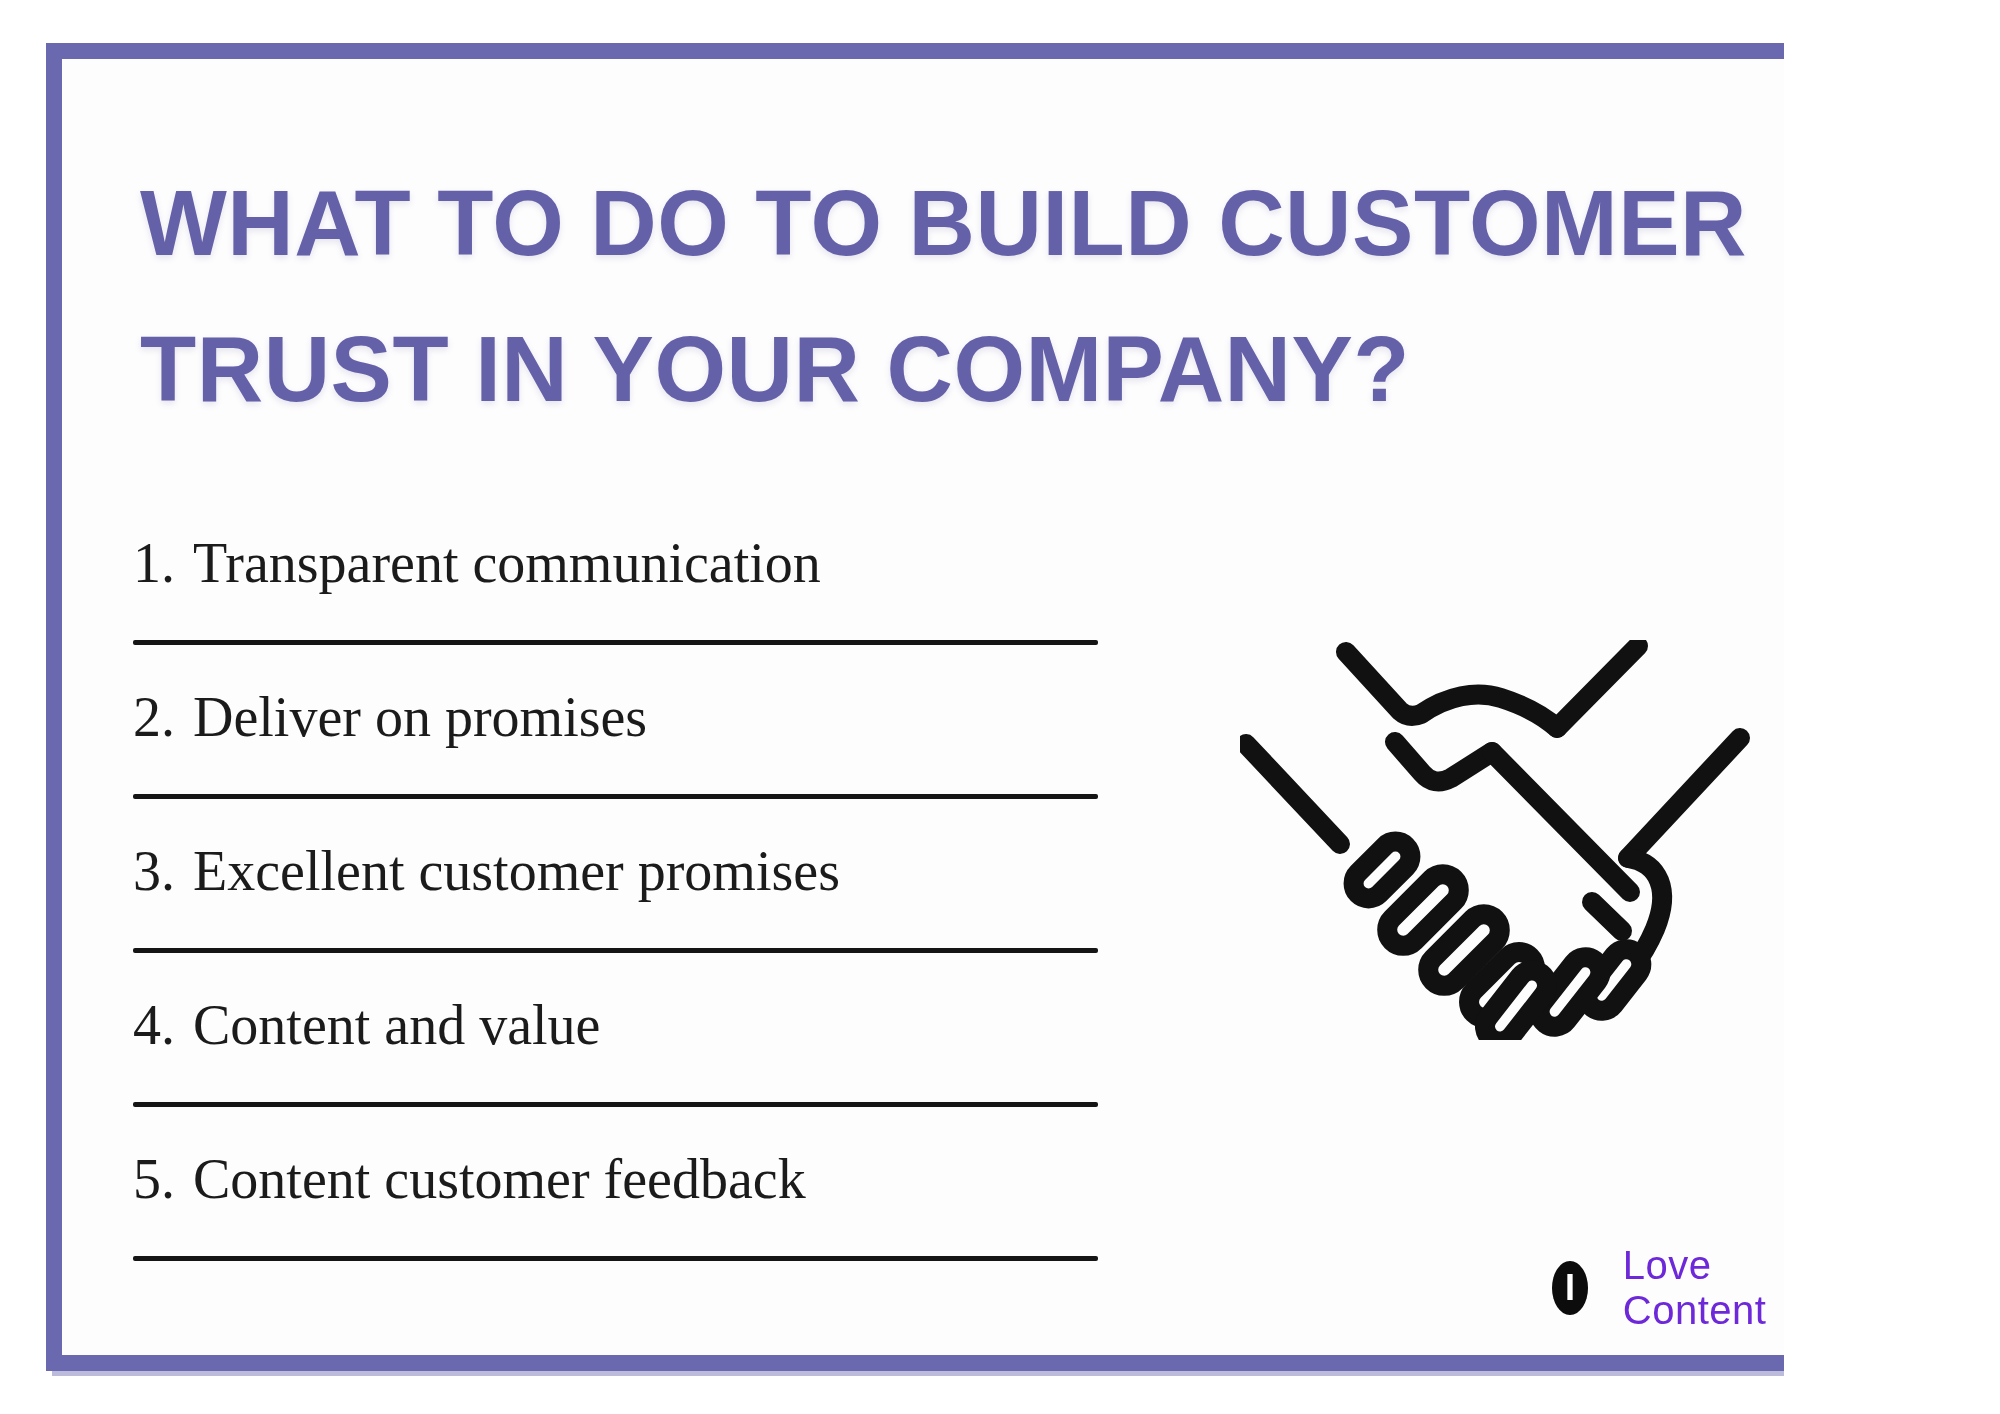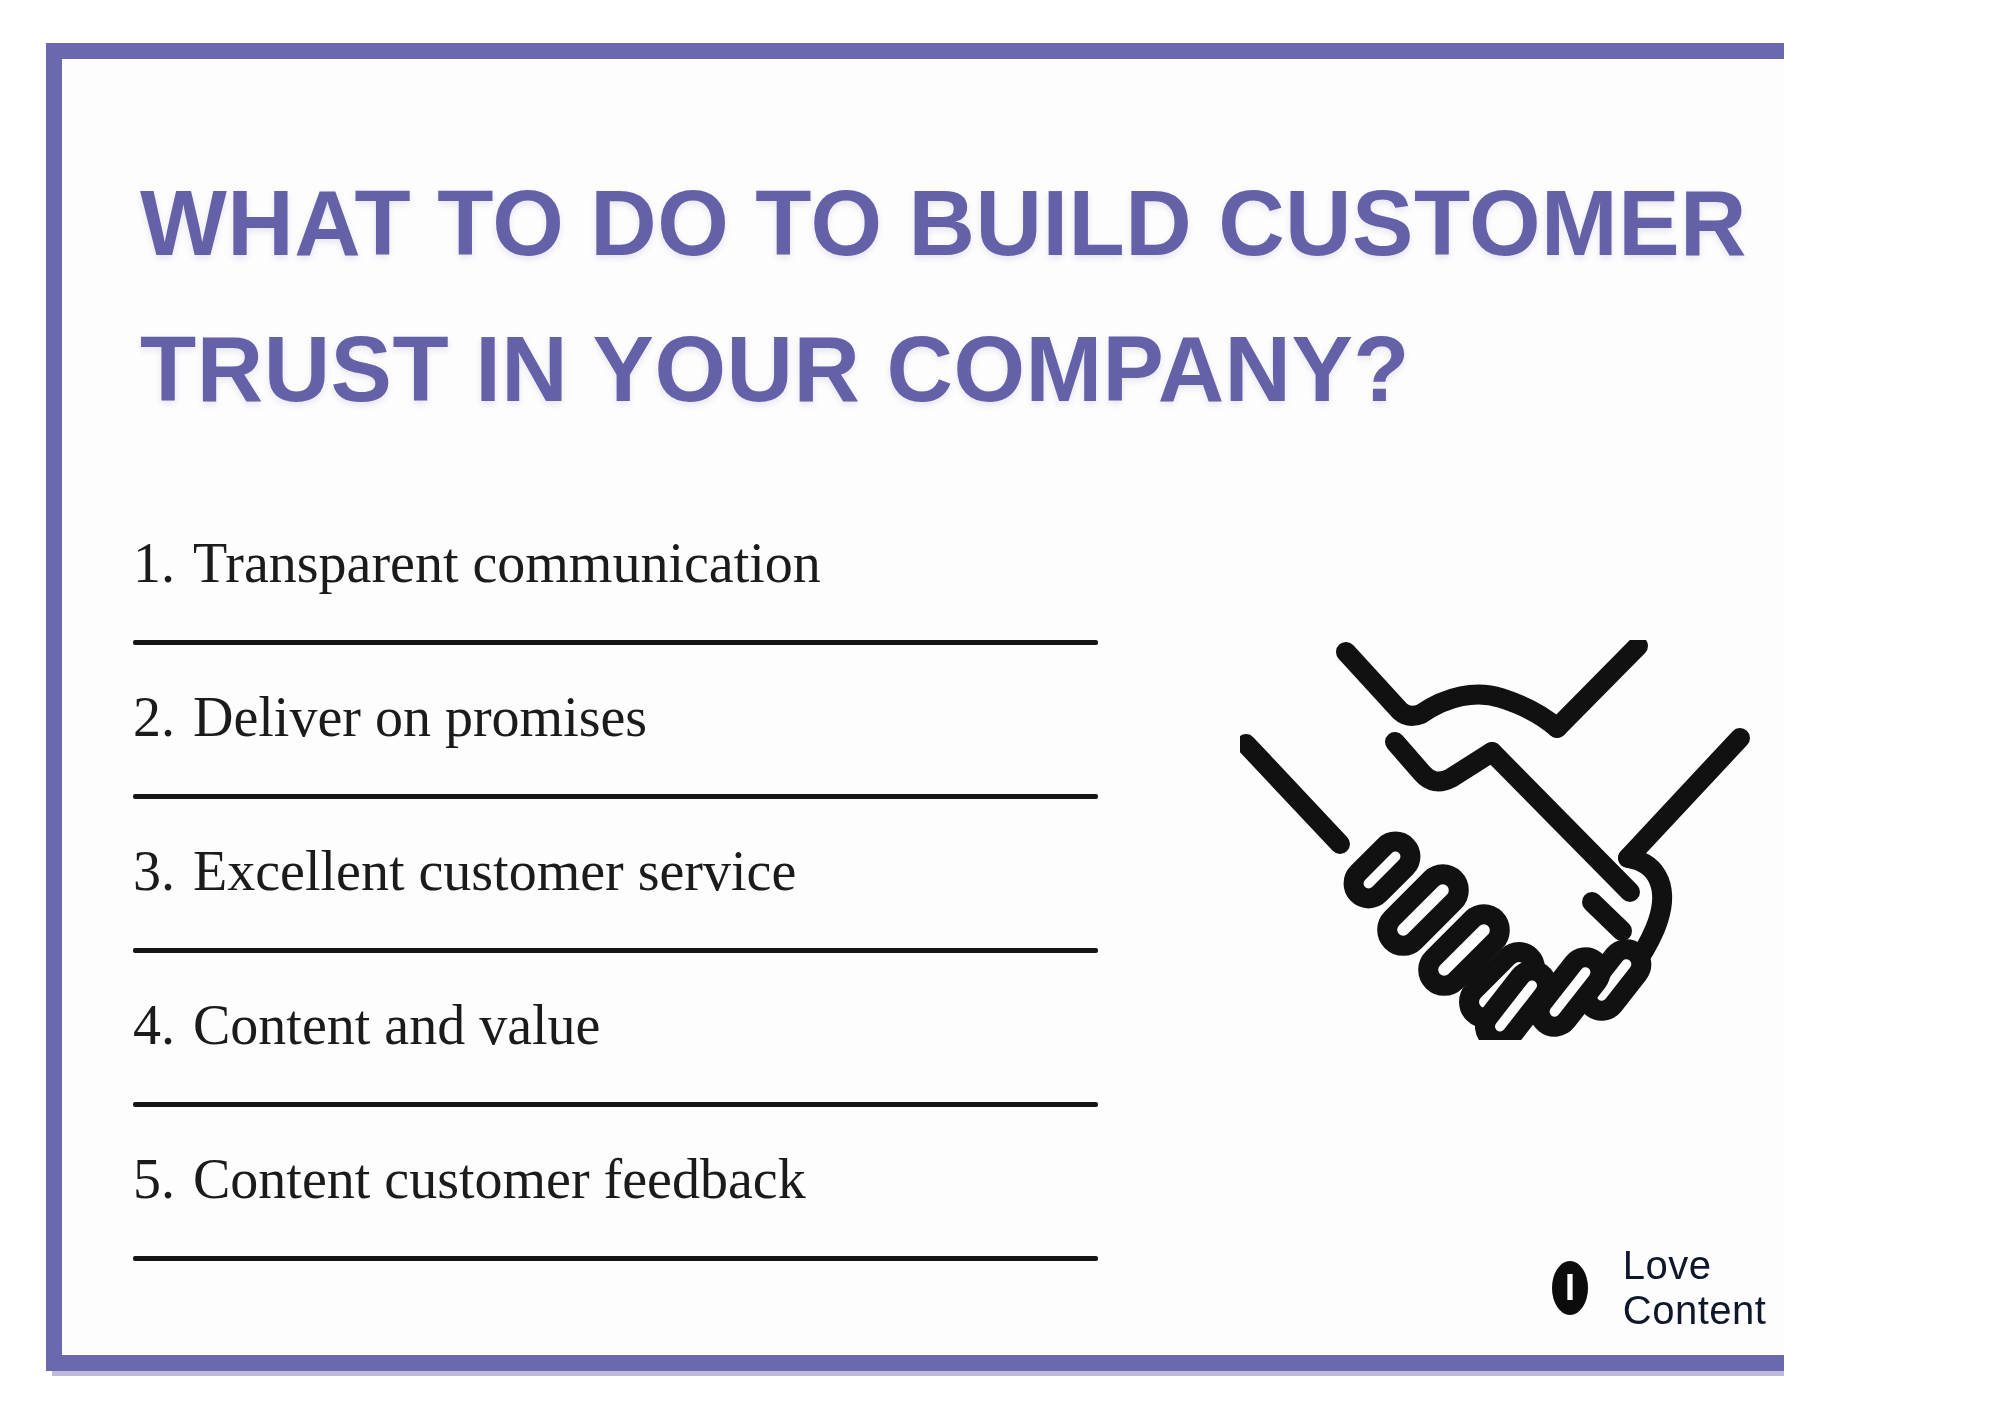--- a/index.html
+++ b/index.html
@@ -84,21 +84,21 @@
     align-items:center;
     justify-content:center;
     color:#ffffff;
     font-weight:bold;
     font-size:36px;
     line-height:1;
   }
   .logo-brand{
     font-size:40px;
     letter-spacing:0.5px;
-    color:#0f172a;
+    color:#6d28d9;
     margin-left:21px;
   }
 </style>
 </head>
 <body>
 
 <div class="page">
   <div class="frame"></div>
 
   <h1 class="title">WHAT TO DO TO BUILD CUSTOMER TRUST IN YOUR COMPANY?</h1>
@@ -106,21 +106,21 @@
   <ul class="trust-list">
     <li>
       <span class="item-number">1.</span><span>Transparent communication</span>
       <div class="rule"></div>
     </li>
     <li>
       <span class="item-number">2.</span><span>Deliver on promises</span>
       <div class="rule"></div>
     </li>
     <li>
-      <span class="item-number">3.</span><span>Excellent customer service</span>
+      <span class="item-number">3.</span><span>Excellent customer promises</span>
       <div class="rule"></div>
     </li>
     <li>
       <span class="item-number">4.</span><span>Content and value</span>
       <div class="rule"></div>
     </li>
     <li>
       <span class="item-number">5.</span><span>Content customer feedback</span>
       <div class="rule"></div>
     </li>

